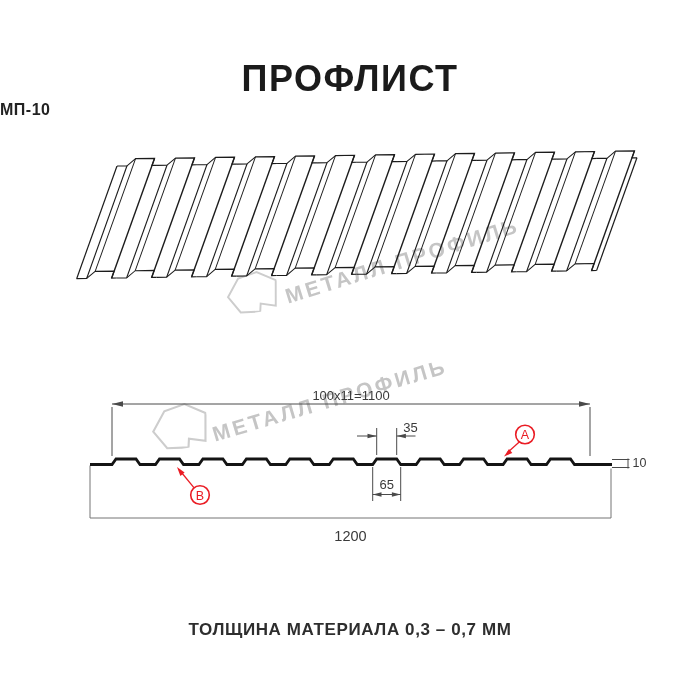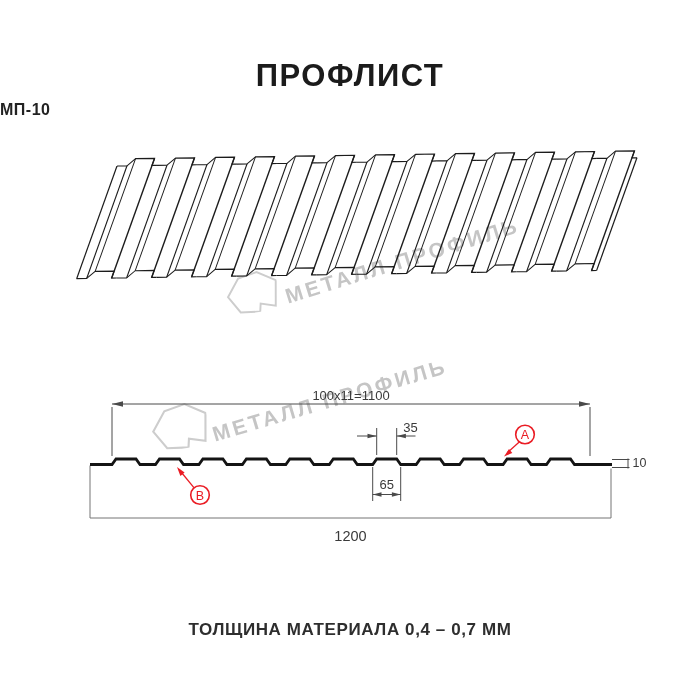--- a/index.html
+++ b/index.html
@@ -1,19 +1,19 @@
 <!DOCTYPE html>
 <html><head>
 <meta charset="utf-8">
 <style>
   html,body{margin:0;padding:0;background:#fff;}
   .stage{position:relative;width:700px;height:700px;background:#ffffff;overflow:hidden;
          font-family:"Liberation Sans",sans-serif;}
   .title{position:absolute;left:0;right:0;top:58px;text-align:center;
-         font-size:31px;font-weight:700;letter-spacing:1.5px;color:#1b1b1b;}
+         font-size:36px;font-weight:700;letter-spacing:1.5px;color:#1b1b1b;}
   .subtitle{position:absolute;left:0;right:0;top:101px;
          font-size:16px;font-weight:700;letter-spacing:0.5px;color:#222;}
   .footer{position:absolute;left:0;right:0;top:620px;text-align:center;
          font-size:17px;font-weight:700;letter-spacing:0.6px;color:#2e2e2e;}
   .wm-text{position:absolute;white-space:nowrap;font-size:21px;font-weight:700;
          letter-spacing:3px;color:#c5c5c5;transform-origin:0 50%;line-height:18px;height:18px;}
   .wm-text.wm1{left:286px;top:288px;transform:rotate(-17.2deg);}
   .wm-text.wm2{left:213px;top:426px;transform:rotate(-16.5deg);}
   .wm-logo{position:absolute;}
   .wm-logo.wm1{left:226px;top:272px;transform:rotate(-11deg);}
@@ -133,15 +133,15 @@
         <circle cx="200" cy="495" r="9.3" stroke-width="1.6"></circle>
         <line x1="193.9" y1="487.6" x2="181.5" y2="472.5" stroke-width="1.3"></line>
         <polygon points="177,467 184.6,472.4 180.4,475.9" fill="#ea1c24" stroke="none"></polygon>
       </g>
       <text class="red-label" x="200" y="499.5" text-anchor="middle">B</text>
     </g>
   </svg>
 
   <div class="title">ПРОФЛИСТ</div>
   <div class="subtitle">МП-10</div>
-  <div class="footer">ТОЛЩИНА МАТЕРИАЛА 0,4 – 0,7 ММ</div>
+  <div class="footer">ТОЛЩИНА МАТЕРИАЛА 0,3 – 0,7 ММ</div>
 
 </div>
 
 </body></html>

